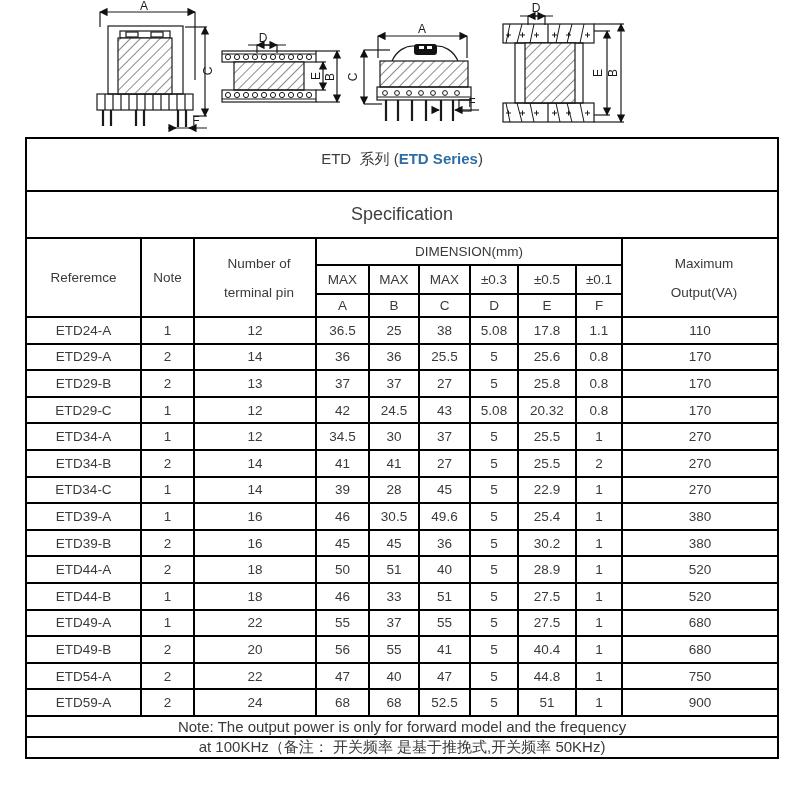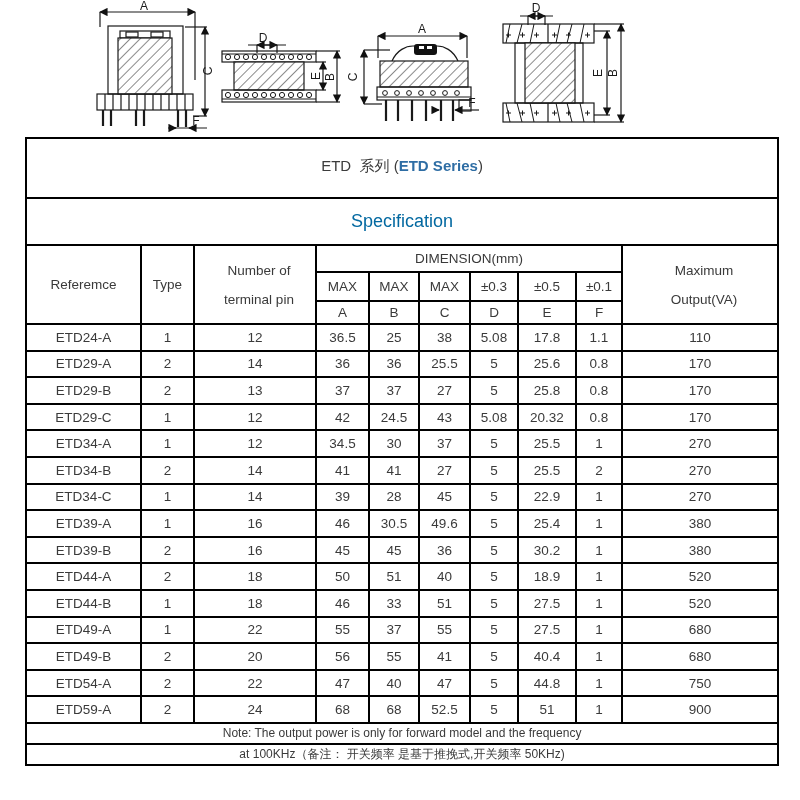--- a/index.html
+++ b/index.html
@@ -10,31 +10,31 @@
     position:absolute;left:25px;top:137px;width:752px;
     border-collapse:collapse;table-layout:fixed;
     background:#ffffff;
   }
   table.spec td{
     border:2px solid #000000;
     text-align:center;vertical-align:middle;
     font-size:13.5px;color:#3a3a3a;
     padding:0;overflow:hidden;white-space:nowrap;
   }
-  tr.title-row td{height:40px;vertical-align:top;padding-top:18px;font-size:15px;color:#3c3c3c;}
+  tr.title-row td{height:40px;vertical-align:top;padding-top:11px;font-size:15px;color:#3c3c3c;}
   .title-part{white-space:pre;}
   .title-highlight{font-weight:bold;white-space:pre;}
-  tr.section-row td{height:45px;font-size:18px;color:#0369a1;}
+  tr.section-row td{height:45px;font-size:18px;color:#404040;}
   tr.head-r1 td{height:25px;}
   tr.head-r2 td{height:27px;margin-top:7px;}
   tr.head-r3 td{height:21px;}
   td.vtop{vertical-align:top;line-height:29px;}
   td.vtop div{line-height:29px;height:29px;margin-left:8px;}
   tr.data-row td{height:24.6px;}
-  tr.note-row td{height:19px;font-size:12px;}
+  tr.note-row td{height:19px;font-size:15px;}
   svg text{font-family:"Liberation Sans","DejaVu Sans",sans-serif;font-size:12px;fill:#1a1a1a;stroke:none;}
 </style>
 </head>
 <body>
 
 <div class="page">
 
   <div class="drawings">
     <svg width="800" height="137" viewBox="0 0 800 137">
       <defs>
@@ -251,21 +251,21 @@
     </colgroup>
     <tbody>
       <tr class="title-row">
         <td colspan="10"><span class="title-part">ETD  系列 (</span><span class="title-highlight" style="color:#2e6da4">ETD Series</span><span class="title-part">)</span></td>
       </tr>
       <tr class="section-row">
         <td colspan="10">Specification</td>
       </tr>
       <tr class="head-r1">
         <td rowspan="3" class="vtop">Referemce</td>
-        <td rowspan="3" class="vtop">Type</td>
+        <td rowspan="3" class="vtop">Note</td>
         <td rowspan="3" class="vtop">
           <div>Number of</div>
           <div>terminal pin</div>
         </td>
         <td colspan="6">DIMENSION(mm)</td>
         <td rowspan="3" class="vtop">
           <div>Maximum</div>
           <div>Output(VA)</div>
         </td>
       </tr>
@@ -404,21 +404,21 @@
         </tr>
 
         <tr class="data-row">
           <td>ETD44-A</td>
           <td>2</td>
           <td>18</td>
           <td>50</td>
           <td>51</td>
           <td>40</td>
           <td>5</td>
-          <td>18.9</td>
+          <td>28.9</td>
           <td>1</td>
           <td>520</td>
         </tr>
 
         <tr class="data-row">
           <td>ETD44-B</td>
           <td>1</td>
           <td>18</td>
           <td>46</td>
           <td>33</td>

